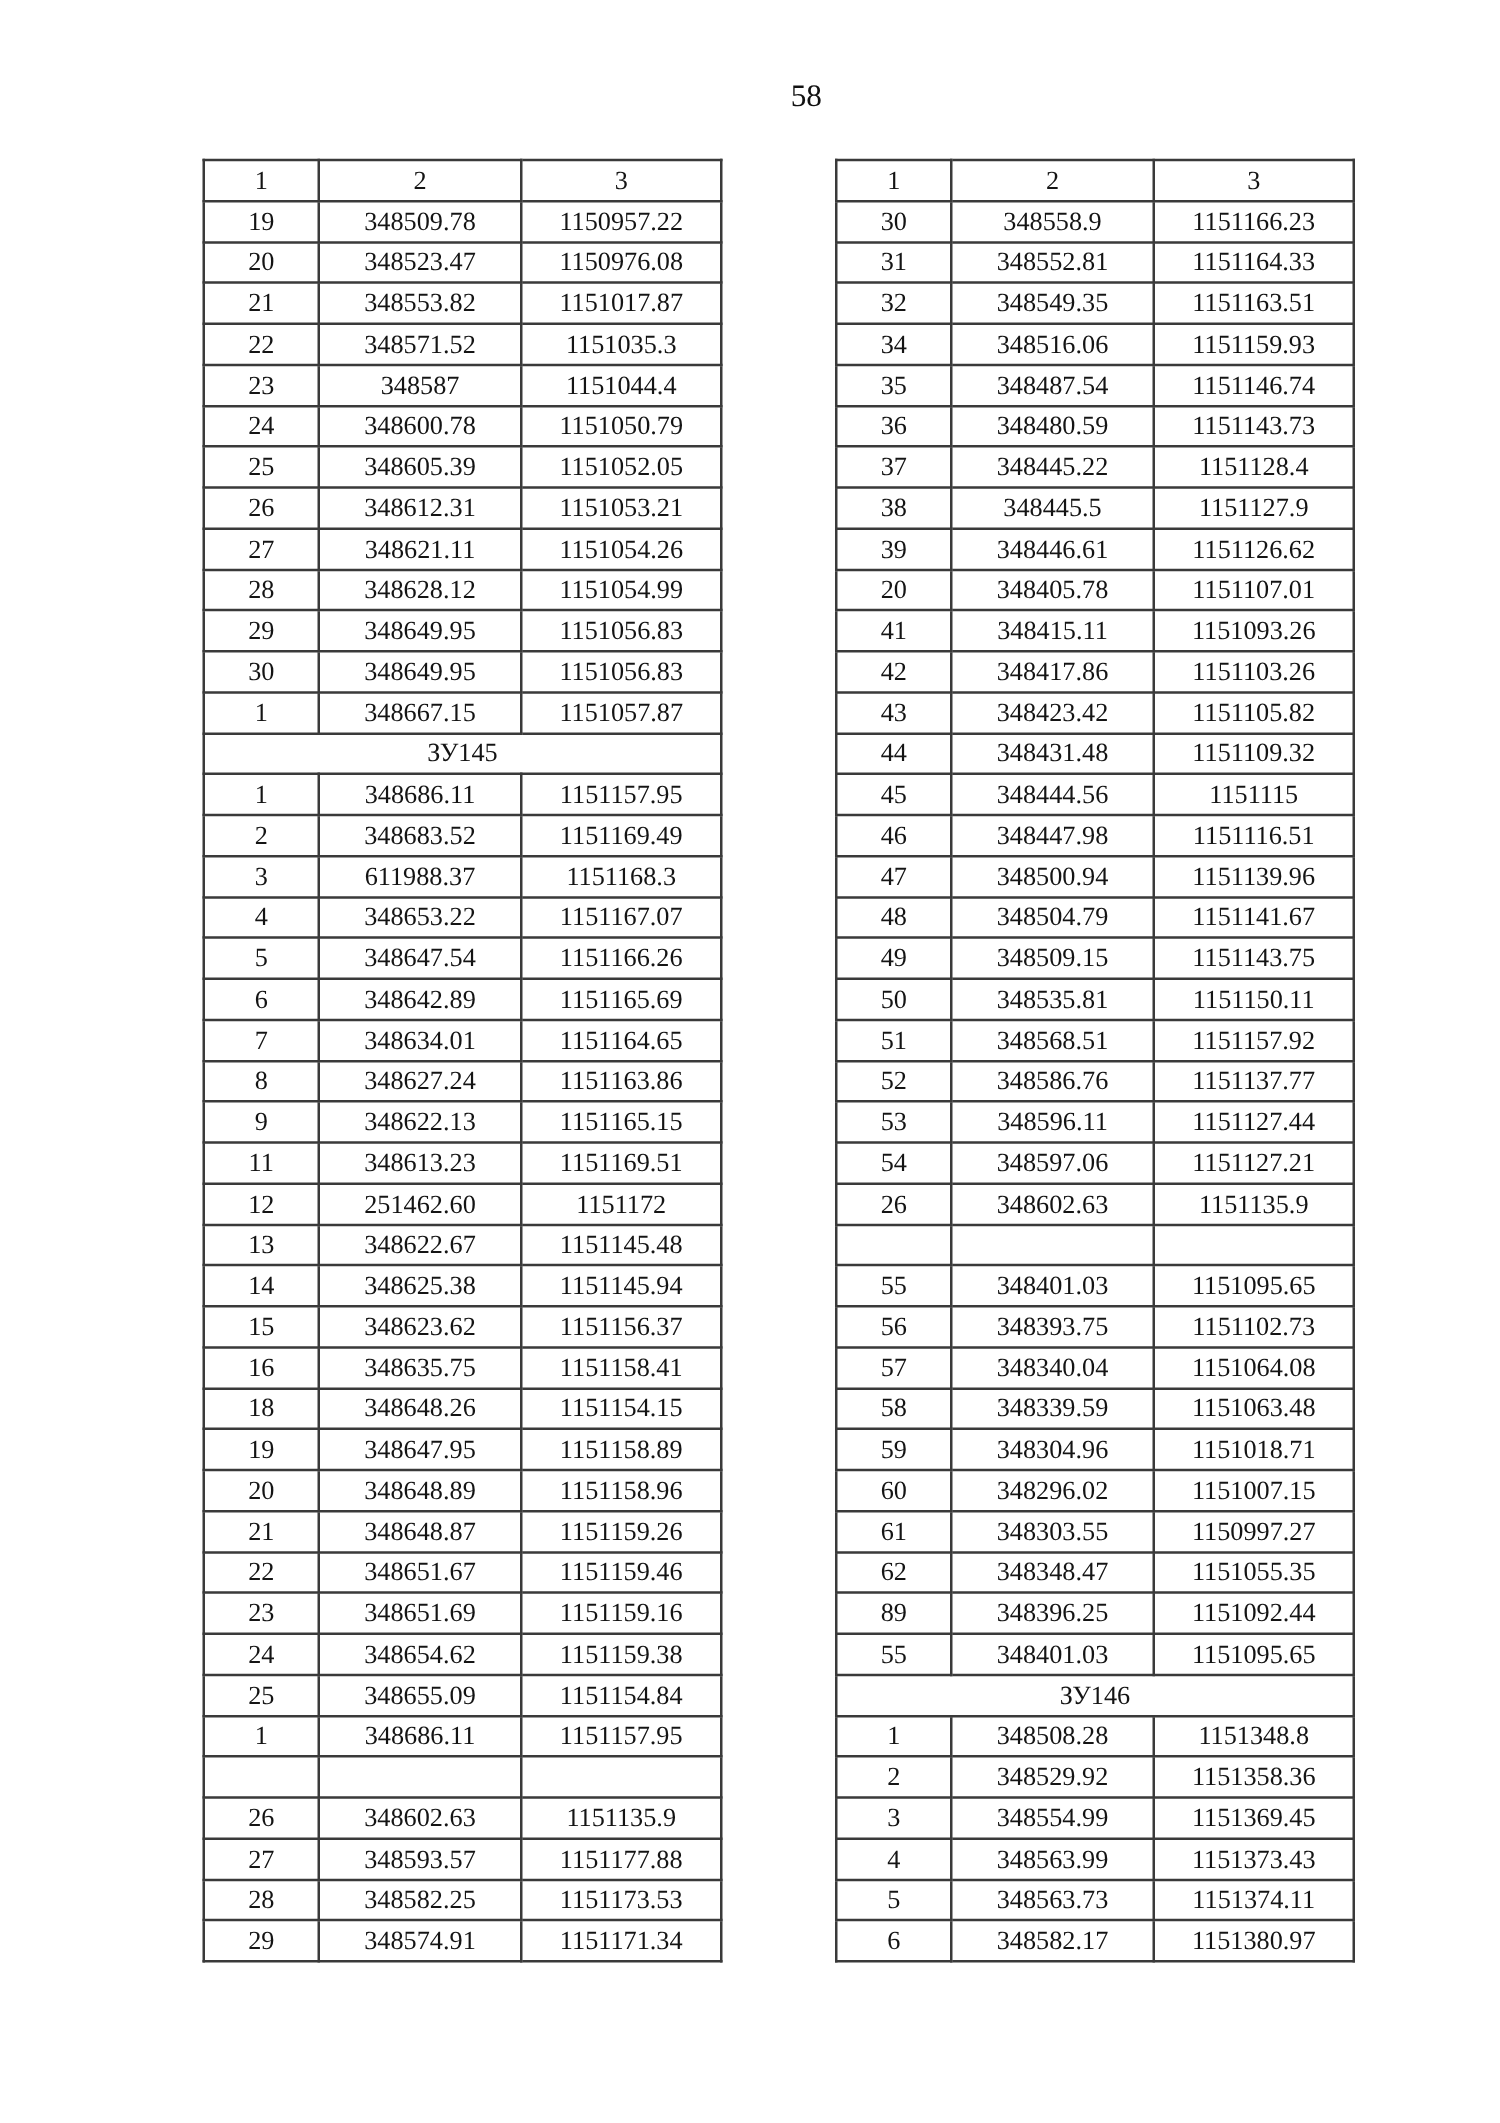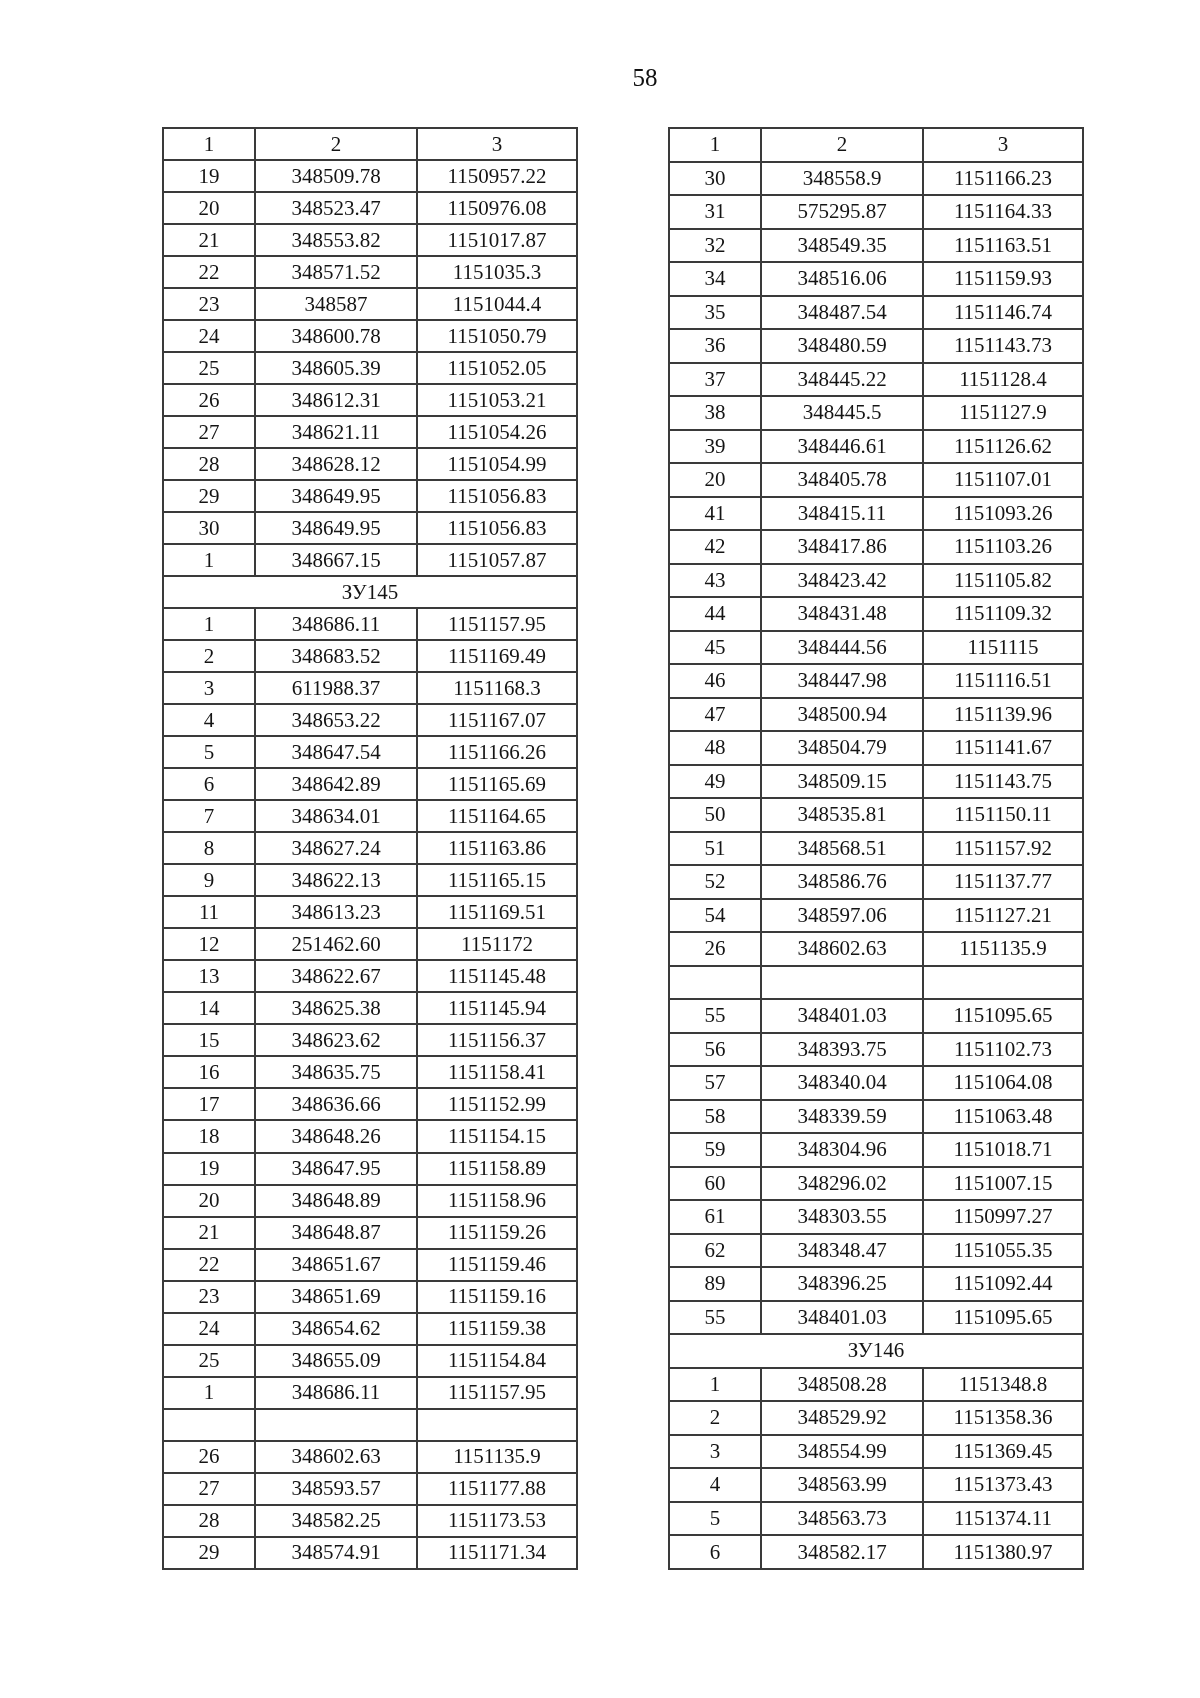--- a/index.html
+++ b/index.html
@@ -205,25 +205,20 @@
         <td>15</td>
         <td>348623.62</td>
         <td>1151156.37</td>
       </tr>
       <tr>
         <td>16</td>
         <td>348635.75</td>
         <td>1151158.41</td>
       </tr>
       <tr>
-        <td>17</td>
-        <td>348636.66</td>
-        <td>1151152.99</td>
-      </tr>
-      <tr>
         <td>18</td>
         <td>348648.26</td>
         <td>1151154.15</td>
       </tr>
       <tr>
         <td>19</td>
         <td>348647.95</td>
         <td>1151158.89</td>
       </tr>
       <tr>
@@ -301,21 +296,21 @@
         <th>2</th>
         <th>3</th>
       </tr>
       <tr>
         <td>30</td>
         <td>348558.9</td>
         <td>1151166.23</td>
       </tr>
       <tr>
         <td>31</td>
-        <td>575295.87</td>
+        <td>348552.81</td>
         <td>1151164.33</td>
       </tr>
       <tr>
         <td>32</td>
         <td>348549.35</td>
         <td>1151163.51</td>
       </tr>
       <tr>
         <td>34</td>
         <td>348516.06</td>
@@ -403,20 +398,25 @@
       </tr>
       <tr>
         <td>51</td>
         <td>348568.51</td>
         <td>1151157.92</td>
       </tr>
       <tr>
         <td>52</td>
         <td>348586.76</td>
         <td>1151137.77</td>
+      </tr>
+      <tr>
+        <td>53</td>
+        <td>348596.11</td>
+        <td>1151127.44</td>
       </tr>
       <tr>
         <td>54</td>
         <td>348597.06</td>
         <td>1151127.21</td>
       </tr>
       <tr>
         <td>26</td>
         <td>348602.63</td>
         <td>1151135.9</td>

